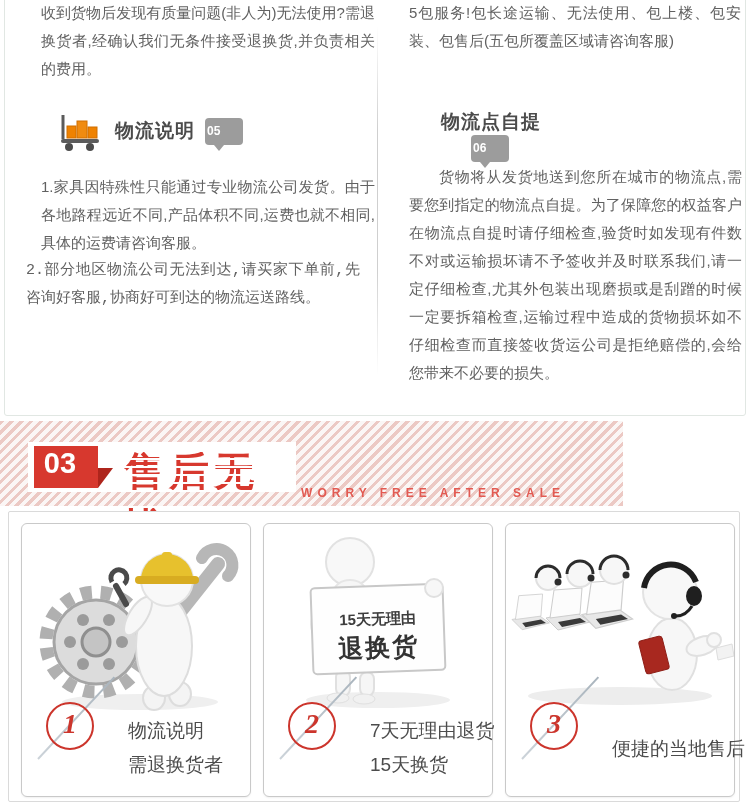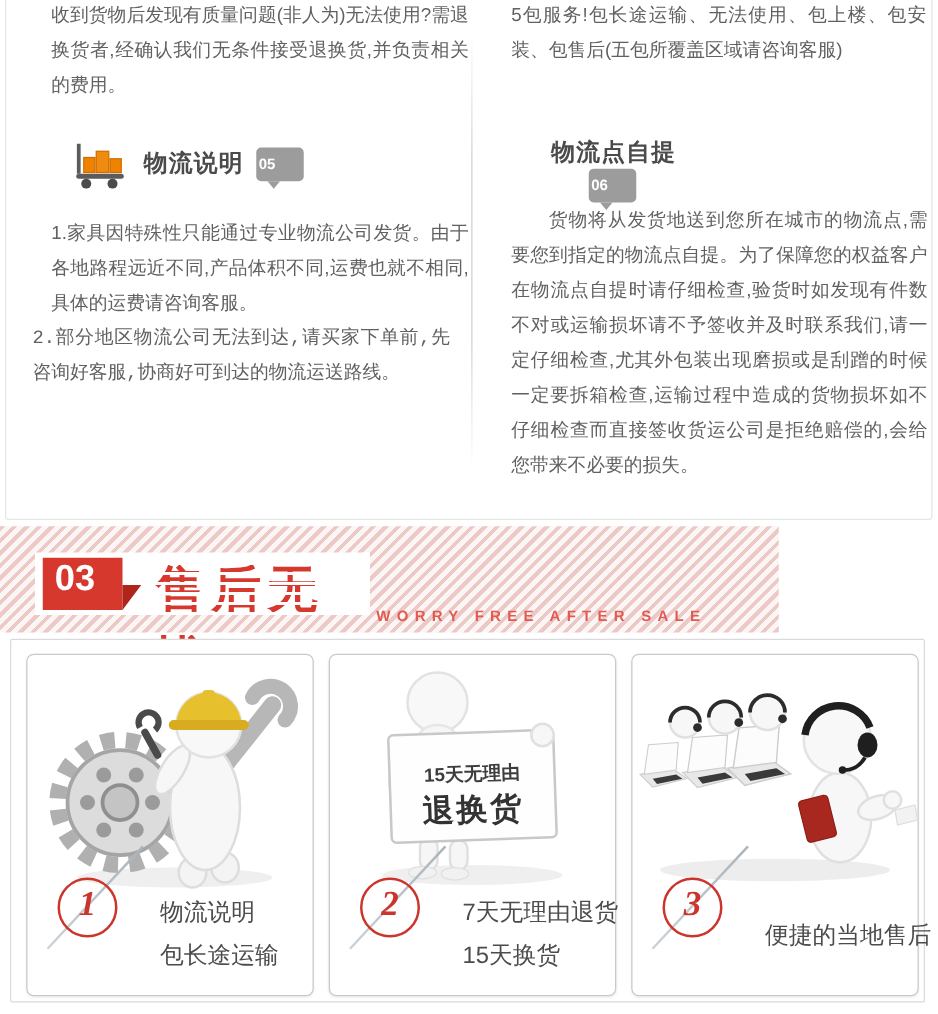--- a/index.html
+++ b/index.html
@@ -142,21 +142,21 @@
         <rect x="140" y="22" width="10" height="8" rx="3" fill="#e7c12d"></rect>
       </svg>
       <div class="card-footer">
         <div class="nb">
           <div class="nb-line"></div>
           <div class="nb-circle"></div>
           <div class="nb-num">1</div>
         </div>
         <div class="caps">
           <div>物流说明</div>
-          <div>包长途运输</div>
+          <div>需退换货者</div>
         </div>
       </div>
     </div>
 
     <div class="card" id="card2">
       <svg class="illus" viewBox="0 0 228 185">
         <ellipse cx="114" cy="170" rx="72" ry="8" fill="#efefef"></ellipse>
         <circle cx="86" cy="32" r="24" fill="#f8f8f8" stroke="#e2e2e2" stroke-width="2"></circle>
         <ellipse cx="86" cy="62" rx="16" ry="12" fill="#f6f6f6" stroke="#e6e6e6" stroke-width="2"></ellipse>
         <rect x="72" y="140" width="14" height="26" rx="7" fill="#f6f6f6" stroke="#e0e0e0" stroke-width="2"></rect>

